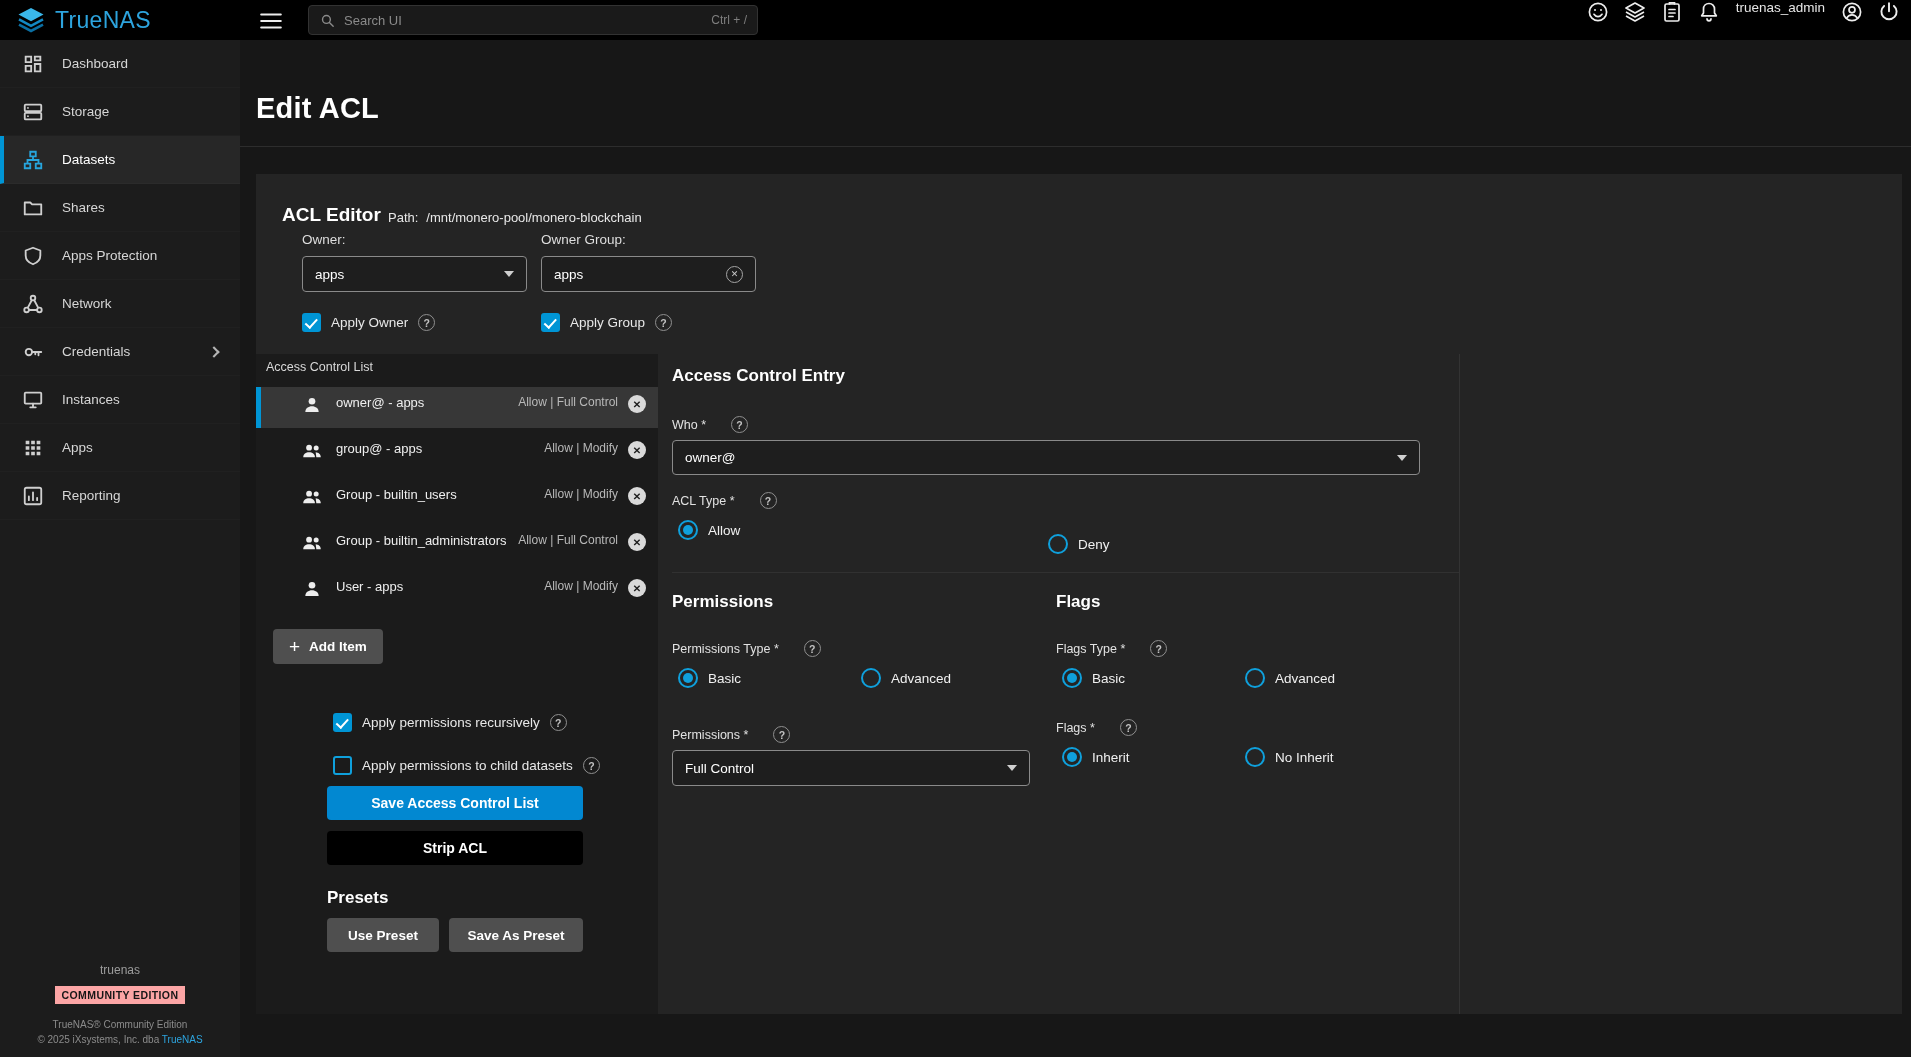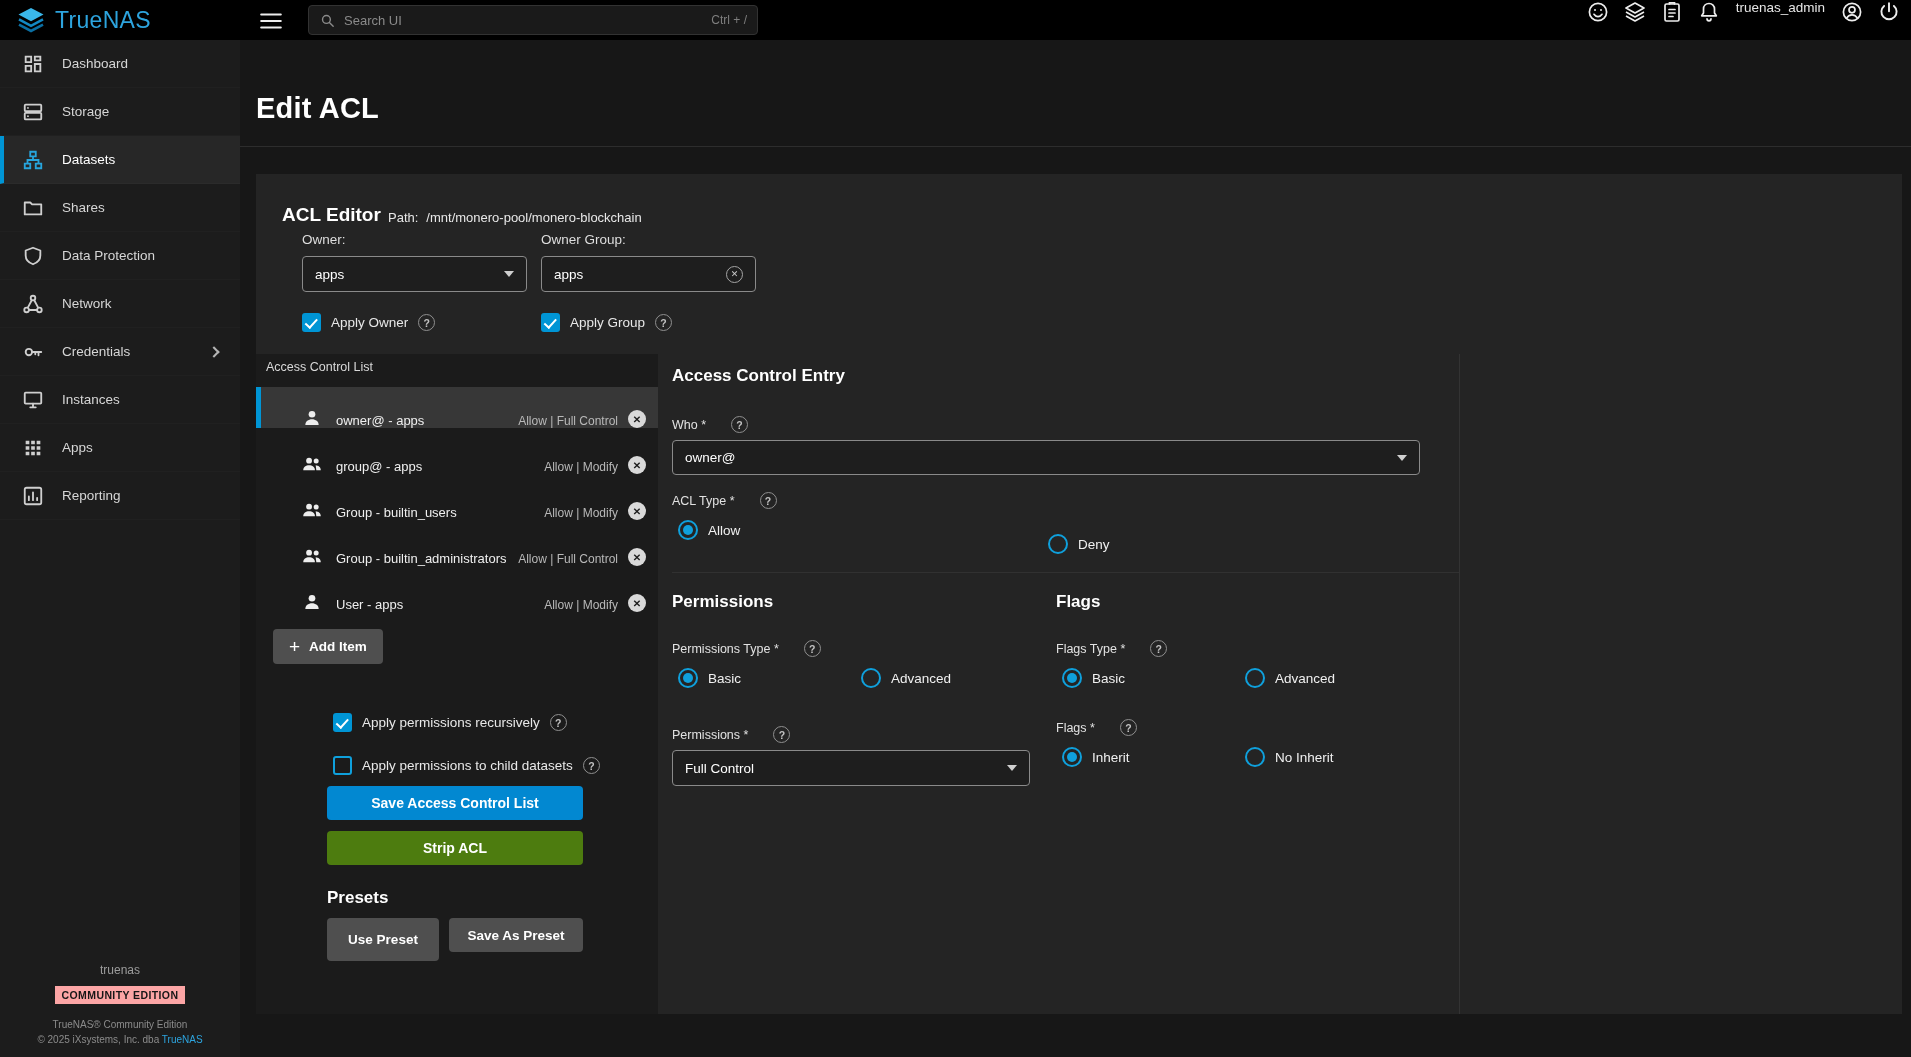--- a/index.html
+++ b/index.html
@@ -63,36 +63,36 @@
   .checkbox.checked{background:#0095d5}
   .checkbox.checked::after{content:"";position:absolute;left:6px;top:2.5px;width:4.5px;height:9.5px;border:solid #fff;border-width:0 2.4px 2.4px 0;transform:rotate(42deg)}
   .checkbox.unchecked{border:2px solid #0fa0dc}
   .cb-label{font-size:13.5px;color:#e8e8e8;white-space:nowrap}
   .help{width:17px;height:17px;border:1.5px solid #8f8f8f;border-radius:50%;color:#c2c2c2;font-size:10.5px;font-weight:700;display:inline-flex;align-items:center;justify-content:center;flex:none}
 
   
   .acl-panel{position:absolute;left:0;top:180px;bottom:0;width:402px;background:#1b1b1b}
   .acl-list-heading{position:absolute;left:10px;top:6px;font-size:12.5px;color:#d9d9d9}
   .acl-items{position:absolute;left:0;top:33px;right:0}
-  .acl-item{height:41px;margin-bottom:5px;display:flex;align-items:flex-end;padding:0 12px 0 46px}
+  .acl-item{height:41px;margin-bottom:5px;display:flex;align-items:flex-start;padding:8px 12px 0 46px}
   .acl-item.selected{background:#373737;border-left:5px solid #0095d5;padding-left:41px}
   .acl-user-icon{width:20px;height:20px;color:#ededed;margin-right:14px;flex:none}
   .acl-who{font-size:13px;color:#efefef;white-space:nowrap}
   .acl-perms{margin-left:auto;font-size:12px;color:#b9b9b9;margin-right:10px;white-space:nowrap}
   .acl-close{width:18px;height:18px;border-radius:50%;background:#d9d9d9;color:#1b1b1b;font-size:10px;font-weight:700;display:flex;align-items:center;justify-content:center;flex:none;border:none;padding:0}
   .btn{border:none;border-radius:4px;color:#fff;font-family:inherit;font-weight:700;display:flex;align-items:center;justify-content:center}
   .add-item{position:absolute;left:17px;top:275px;height:35px;padding:0 16px;background:#4f4f4f;font-size:13.5px;gap:9px}
   .add-plus{font-size:19px;font-weight:400;line-height:1}
   .cb-recursive{position:absolute;left:77px;top:359px}
   .cb-child{position:absolute;left:77px;top:402px}
   .save-acl{position:absolute;left:71px;top:432px;width:256px;height:34px;background:#0288d1;font-size:14px}
-  .strip-acl{position:absolute;left:71px;top:477px;width:256px;height:34px;background:#4d7c0f;font-size:14px}
+  .strip-acl{position:absolute;left:71px;top:477px;width:256px;height:34px;background:#000000;font-size:14px}
   .presets-heading{position:absolute;left:71px;top:534px;font-size:17px;font-weight:700;color:#fff}
   .preset-btns{position:absolute;left:71px;top:564px;display:flex;gap:10px}
-  .use-preset{width:112px;height:43px;background:#4f4f4f;font-size:13.5px}
+  .use-preset{width:112px;height:34px;background:#4f4f4f;font-size:13.5px}
   .save-preset{width:134px;height:34px;background:#4f4f4f;font-size:13.5px}
 
   
   .ace-panel{position:absolute;left:402px;top:180px;bottom:0;right:0}
   .ace-border{position:absolute;left:801px;top:0;bottom:0;width:1px;background:#333}
   .ace-heading{position:absolute;left:14px;top:12px;font-size:17px;font-weight:700;color:#fff}
   .small-label{display:flex;align-items:center;gap:25px;font-size:12.5px;color:#e2e2e2;white-space:nowrap}
   .lab-who{position:absolute;left:14px;top:62px}
   .who-select{position:absolute;left:14px;top:86px;width:748px;height:35px}
   .lab-acltype{position:absolute;left:14px;top:138px}
@@ -203,21 +203,21 @@
   <div class="nav-item">
     <svg class="nav-icon" viewBox="0 0 24 24" fill="none" stroke="currentColor" stroke-width="2" stroke-linejoin="round">
         <path d="M3 6h6l2 2h10v11H3z"></path>
       </svg>
     <span class="nav-label">Shares</span>
   </div>
   <div class="nav-item">
     <svg class="nav-icon" viewBox="0 0 24 24" fill="none" stroke="currentColor" stroke-width="2" stroke-linejoin="round">
         <path d="M12 3l8 3v5.5c0 4.6-3.2 7.9-8 9.5-4.8-1.6-8-4.9-8-9.5V6z"></path>
       </svg>
-    <span class="nav-label">Data Protection</span>
+    <span class="nav-label">Apps Protection</span>
   </div>
   <div class="nav-item">
     <svg class="nav-icon" viewBox="0 0 24 24" fill="none" stroke="currentColor" stroke-width="2">
         <circle cx="12" cy="5.5" r="2.5"></circle>
         <circle cx="5" cy="18.5" r="2.5"></circle>
         <circle cx="19" cy="18.5" r="2.5"></circle>
         <path d="M10.8 7.6L6.2 16.3M13.2 7.6l4.6 8.7M7.6 18.5h8.8"></path>
       </svg>
     <span class="nav-label">Network</span>
   </div>

